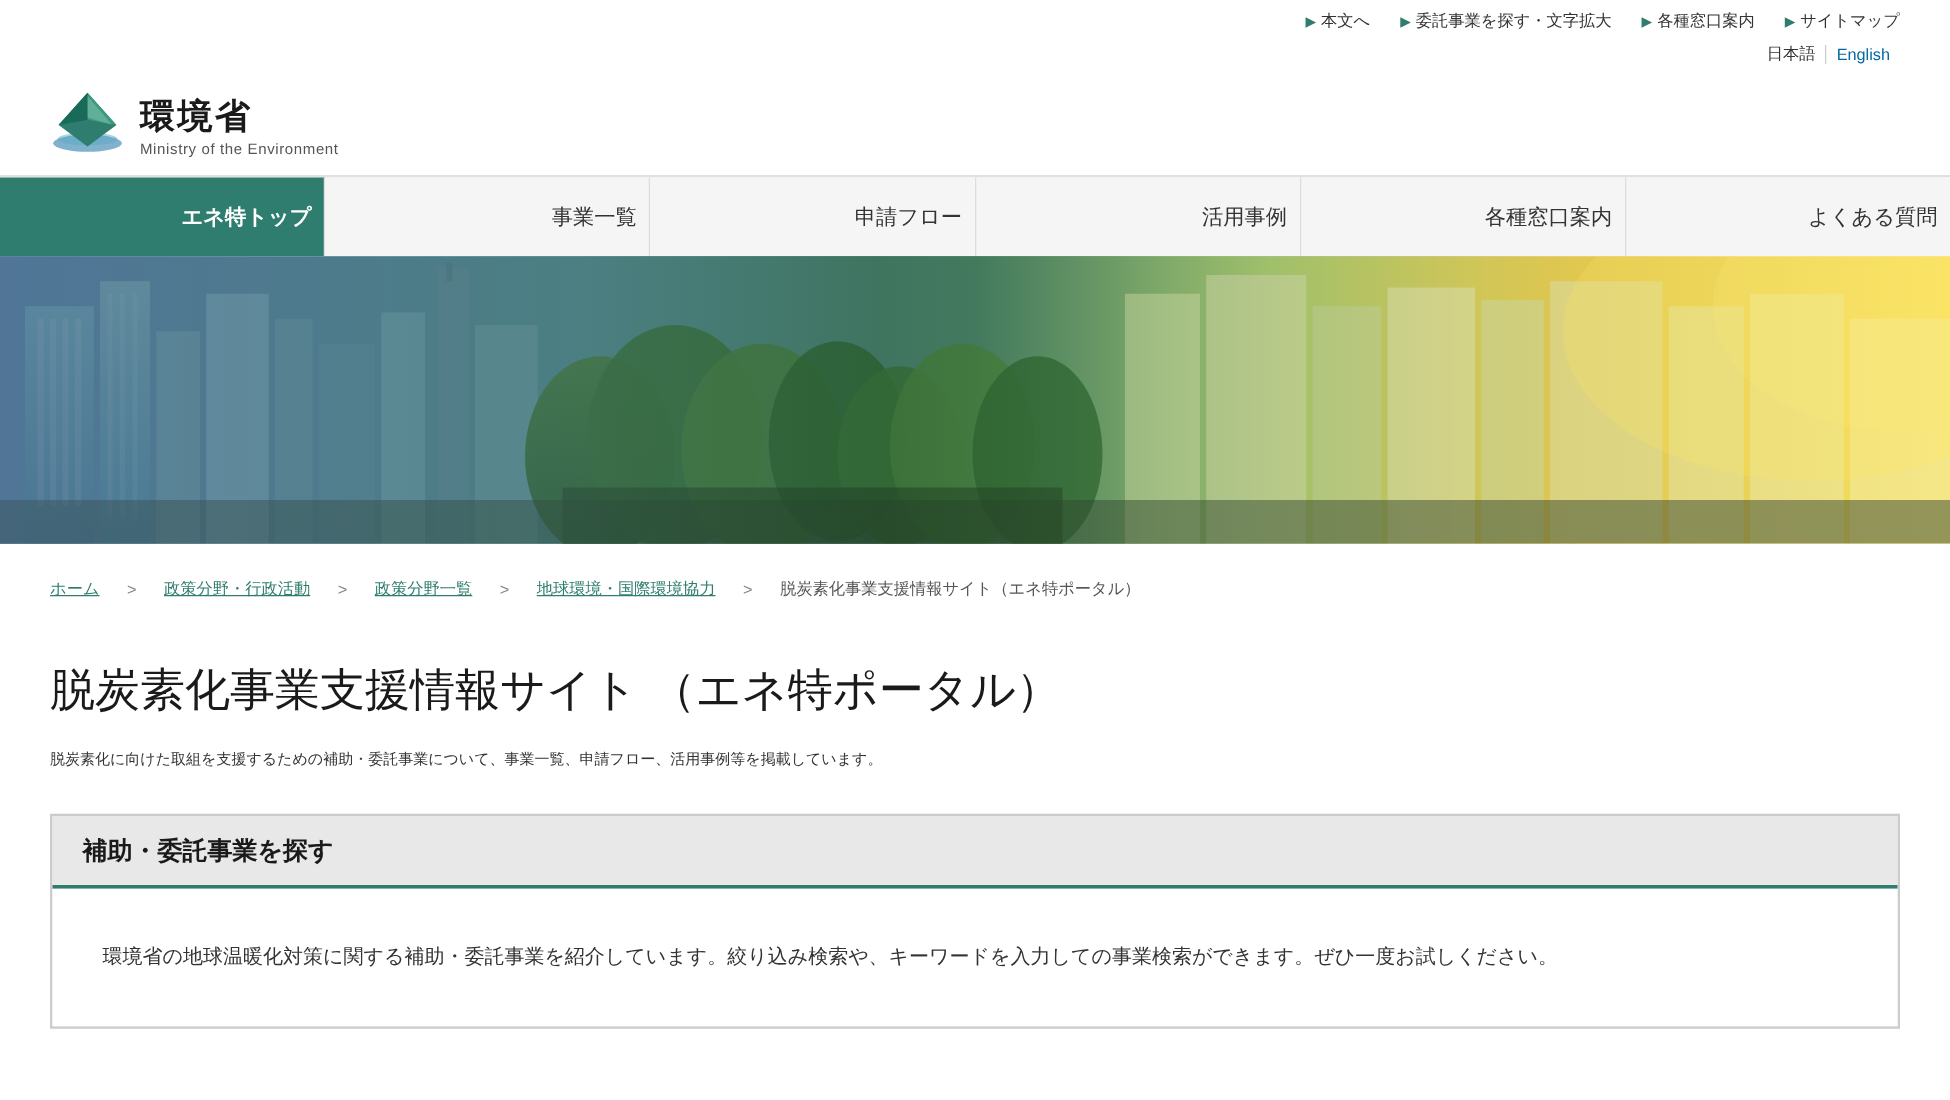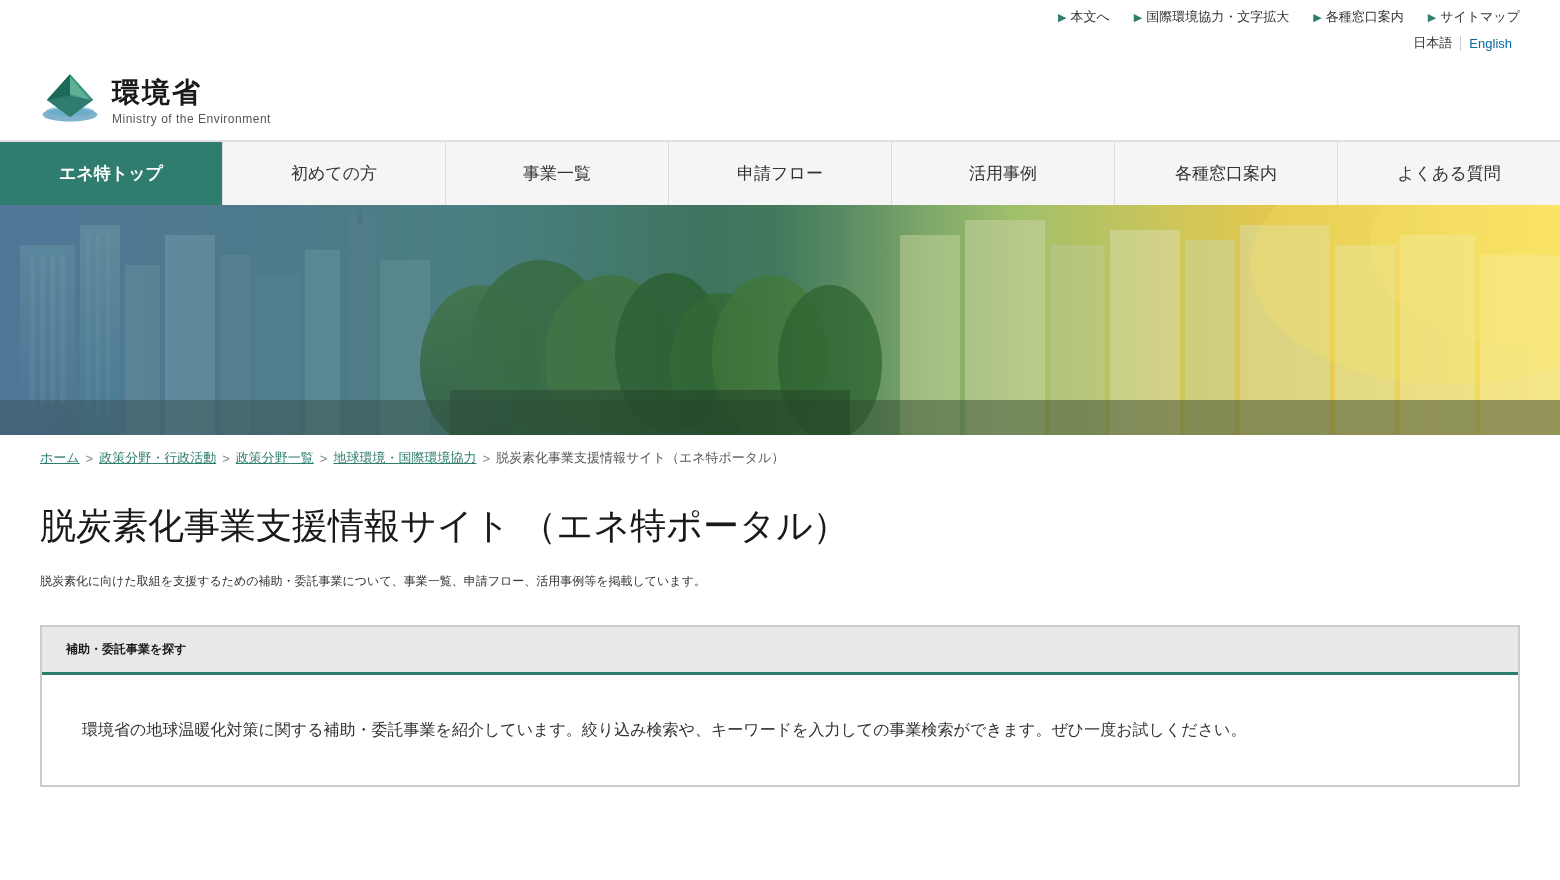--- a/index.html
+++ b/index.html
@@ -88,21 +88,21 @@
       letter-spacing: 0.5px;
     }
 
     
     .main-nav {
       display: flex;
       background: #f5f5f5;
     }
     .nav-item {
       flex: 1;
-      text-align: center;
+      text-align: right;
       padding: 20px 10px;
       font-size: 17px;
       color: #333;
       cursor: pointer;
       border-right: 1px solid #ddd;
     }
     .nav-item:last-child { border-right: none; }
     .nav-item.active {
       background: #2e7d6e;
       color: #fff;
@@ -139,26 +139,26 @@
         rgba(60,100,90,0.5) 30%,
         rgba(40,80,50,0.4) 45%,
         rgba(100,140,80,0.2) 60%,
         rgba(200,180,80,0.1) 75%,
         rgba(255,220,100,0.05) 100%
       );
     }
 
     
     .breadcrumb {
-      padding: 14px 40px;
+      padding: 27px 40px;
       font-size: 13px;
       color: #555;
       display: flex;
       align-items: center;
-      gap: 6px;
+      gap: 22px;
       flex-wrap: wrap;
     }
     .breadcrumb-link {
       color: #2e7d6e;
       text-decoration: underline;
       cursor: pointer;
     }
     .breadcrumb-sep {
       color: #888;
     }
@@ -185,21 +185,21 @@
     }
 
     
     .section-box {
       border: 2px solid #ccc;
       background: #f8f8f8;
     }
     .section-box-header {
       background: #e8e8e8;
       padding: 14px 24px;
-      font-size: 12px;
+      font-size: 20px;
       font-weight: bold;
       color: #1a1a1a;
       border-bottom: 3px solid #2e7d6e;
     }
     .section-box-body {
       padding: 40px;
       font-size: 16px;
       color: #333;
       line-height: 1.9;
       background: #fff;
@@ -211,21 +211,21 @@
 <div style="background:#fff; border-bottom: 2px solid #e0e0e0;">
 
   <div class="top-utility">
     <div class="utility-links">
       <a class="utility-link">
         <span class="utility-arrow">▶</span>
         <span>本文へ</span>
       </a>
       <a class="utility-link">
         <span class="utility-arrow">▶</span>
-        <span>国際環境協力・文字拡大</span>
+        <span>委託事業を探す・文字拡大</span>
       </a>
       <a class="utility-link">
         <span class="utility-arrow">▶</span>
         <span>各種窓口案内</span>
       </a>
       <a class="utility-link">
         <span class="utility-arrow">▶</span>
         <span>サイトマップ</span>
       </a>
     </div>
@@ -255,21 +255,20 @@
       <div class="logo-text-area">
         <span class="logo-jp">環境省</span>
         <span class="logo-en">Ministry of the Environment</span>
       </div>
     </div>
   </div>
 </div>
 
 <nav class="main-nav">
   <div class="nav-item active">エネ特トップ</div>
-  <div class="nav-item">初めての方</div>
   <div class="nav-item">事業一覧</div>
   <div class="nav-item">申請フロー</div>
   <div class="nav-item">活用事例</div>
   <div class="nav-item">各種窓口案内</div>
   <div class="nav-item">よくある質問</div>
 </nav>
 
 <div class="hero">
 
   <svg width="1560" height="230" viewBox="0 0 1560 230" xmlns="http://www.w3.org/2000/svg" preserveAspectRatio="xMidYMid slice" style="position:absolute;inset:0;">

